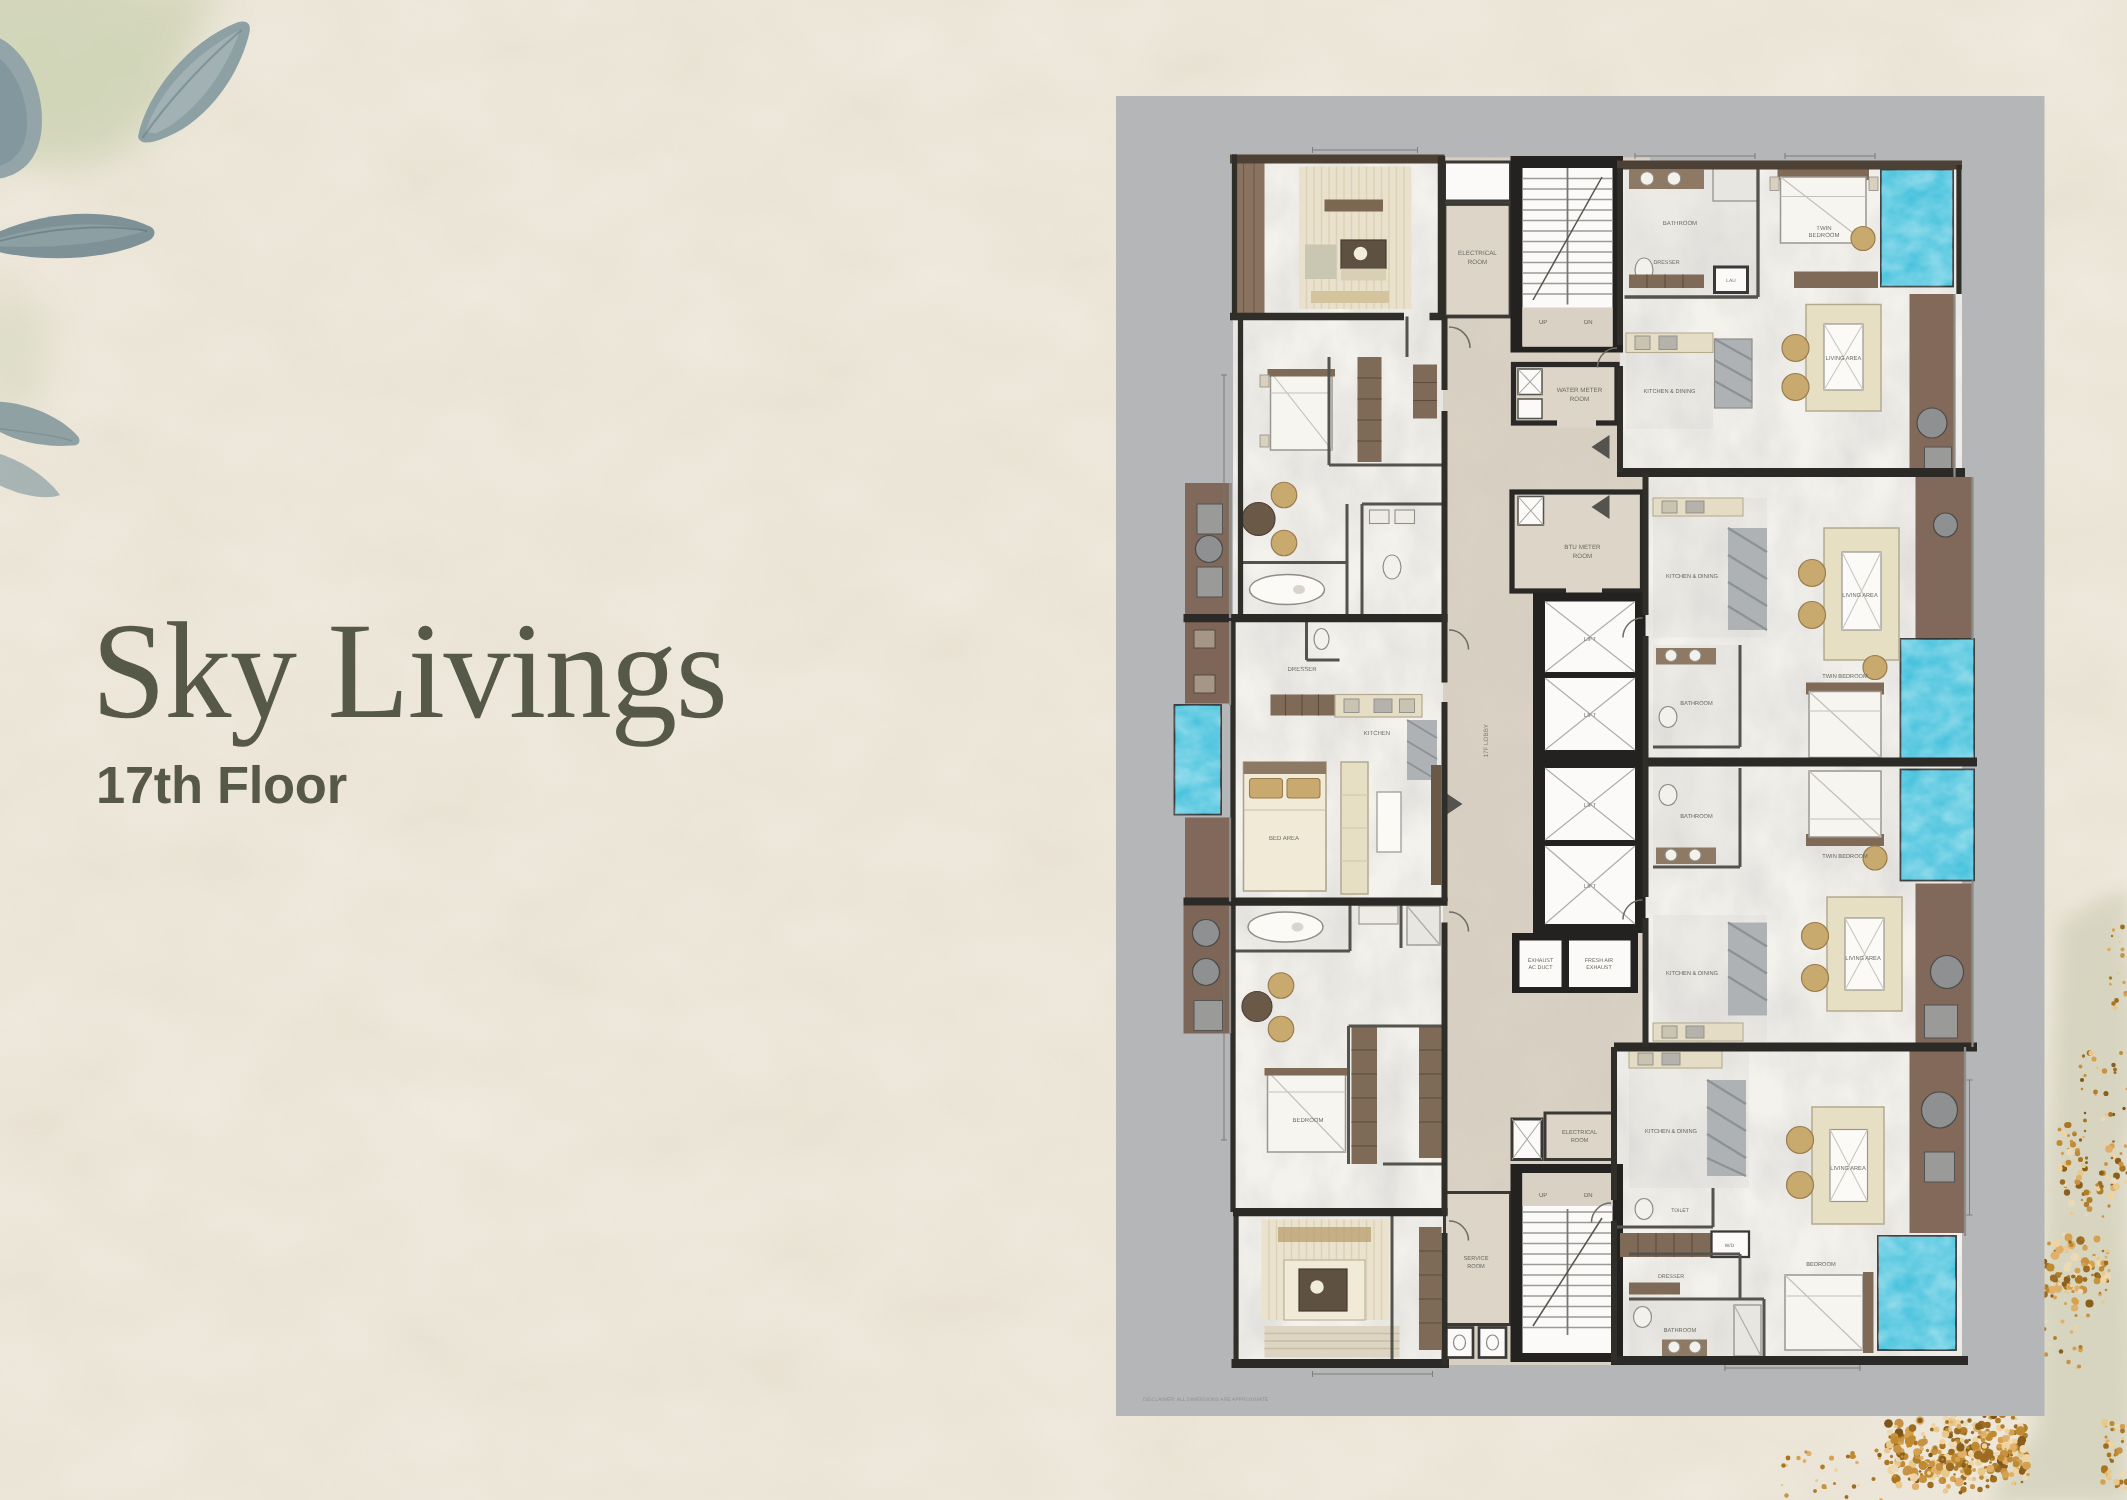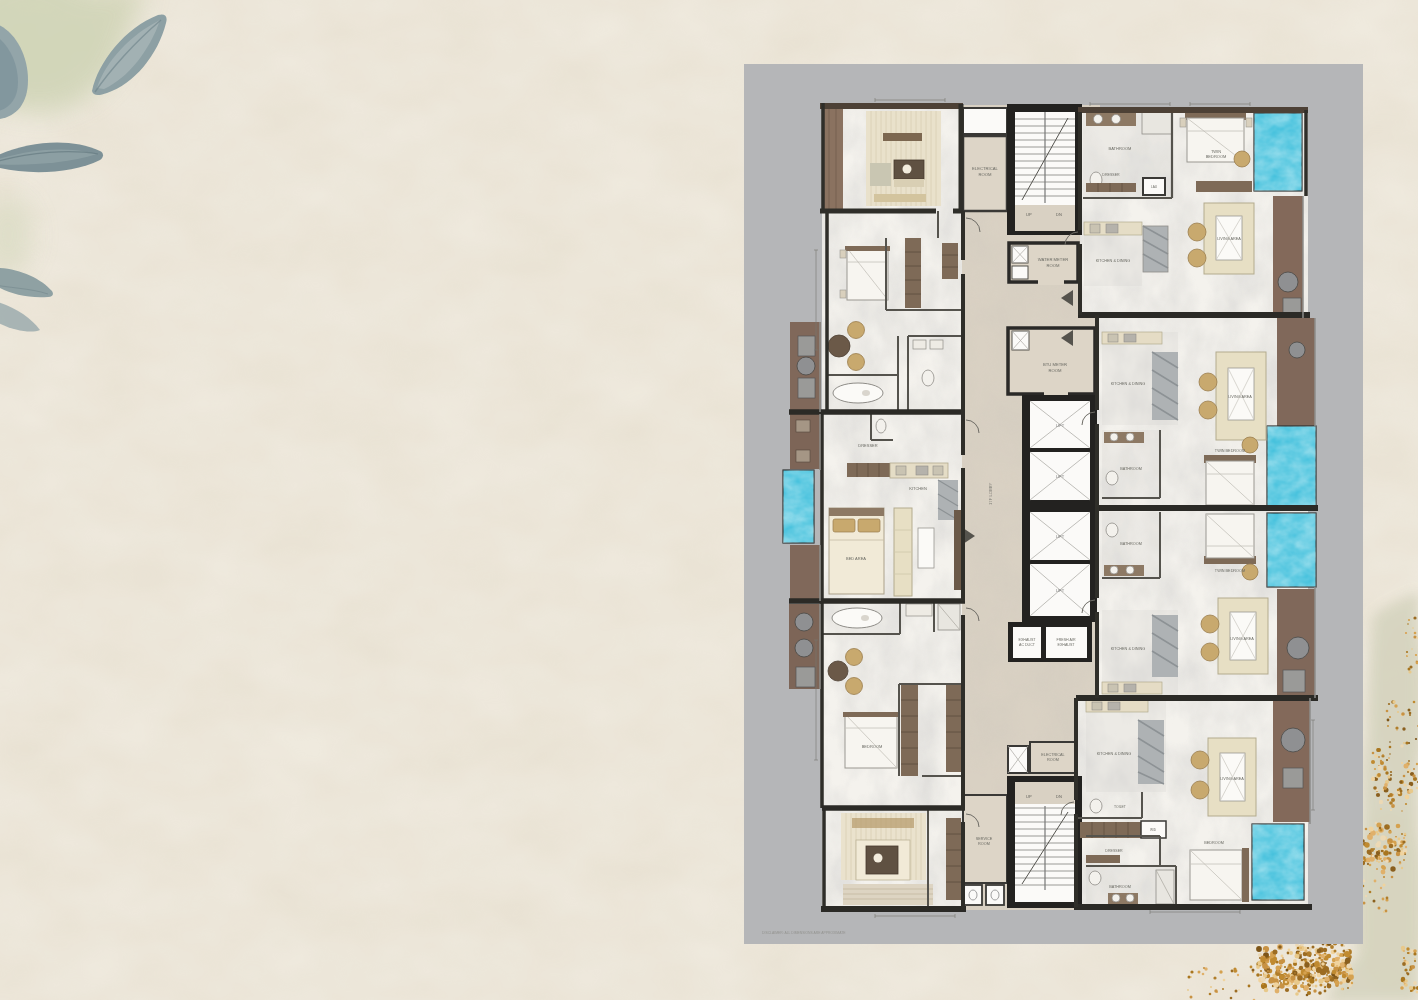--- a/index.html
+++ b/index.html
@@ -771,20 +771,26 @@
         <circle cx="1407" cy="743" r="1.6" fill="#a9761f"></circle>
         <circle cx="1394" cy="702" r="1.7" fill="#e8c98b"></circle>
         <circle cx="1388" cy="726" r="0.9" fill="#c08a30"></circle>
         <circle cx="1397" cy="728" r="1.6" fill="#b07d2a"></circle>
         <circle cx="1403" cy="714" r="1.8" fill="#c89243"></circle>
         <circle cx="1402" cy="746" r="1.7" fill="#ecd9b5"></circle>
         <circle cx="1389" cy="704" r="1.1" fill="#9c6c22"></circle>
       </g>
 </svg>
 
+<div id="title">
+
+  <h1>Sky Livings</h1>
+
+  <h2>17th Floor</h2>
+</div>
 <svg id="plansvg" width="1418" height="1000" viewBox="0 0 1418 1000" style="position:absolute;left:0;top:0;">
   <defs>
     <filter id="marble" x="0" y="0" width="100%" height="100%">
       <feTurbulence type="fractalNoise" baseFrequency="0.032 0.02" numOctaves="4" seed="11" result="n"></feTurbulence>
       <feColorMatrix in="n" type="matrix" values="0 0 0 0 0.71  0 0 0 0 0.70  0 0 0 0 0.68  1.45 0 0 0 -0.38" result="c"></feColorMatrix>
       <feComposite in="c" in2="SourceGraphic" operator="in"></feComposite>
     </filter>
     <filter id="cortex" x="0" y="0" width="100%" height="100%">
       <feTurbulence type="fractalNoise" baseFrequency="0.025 0.02" numOctaves="4" seed="23" result="n"></feTurbulence>
       <feColorMatrix in="n" type="matrix" values="0 0 0 0 0.66  0 0 0 0 0.61  0 0 0 0 0.53  1.5 0 0 0 -0.4" result="c"></feColorMatrix>

